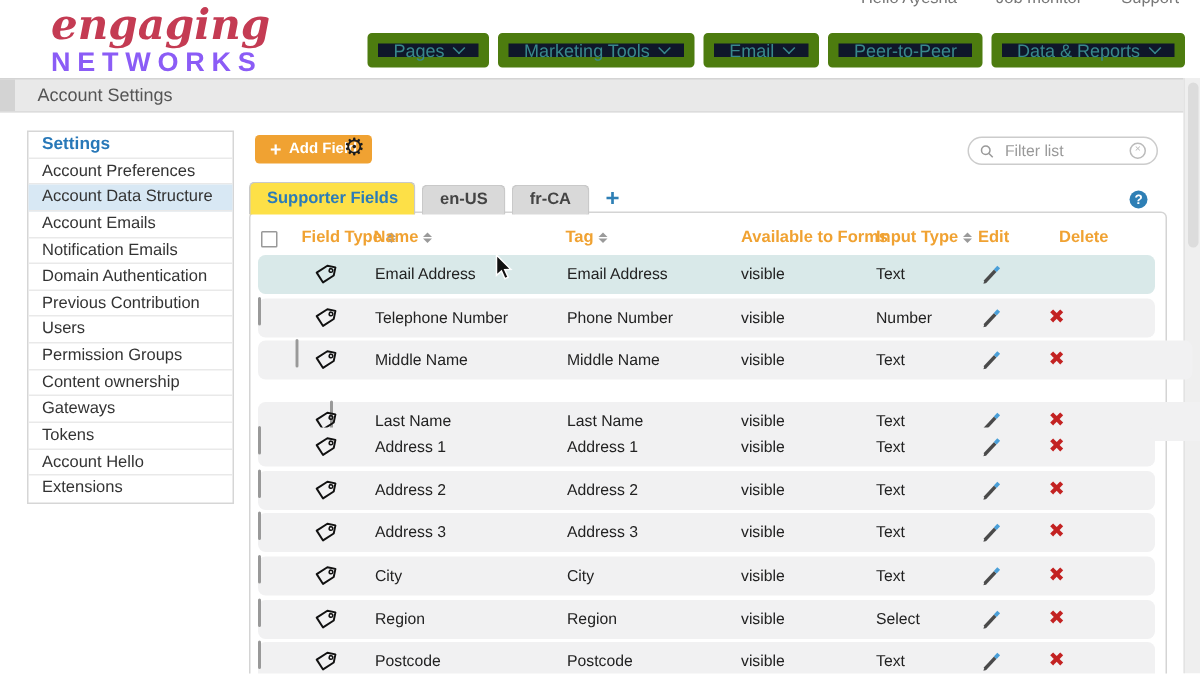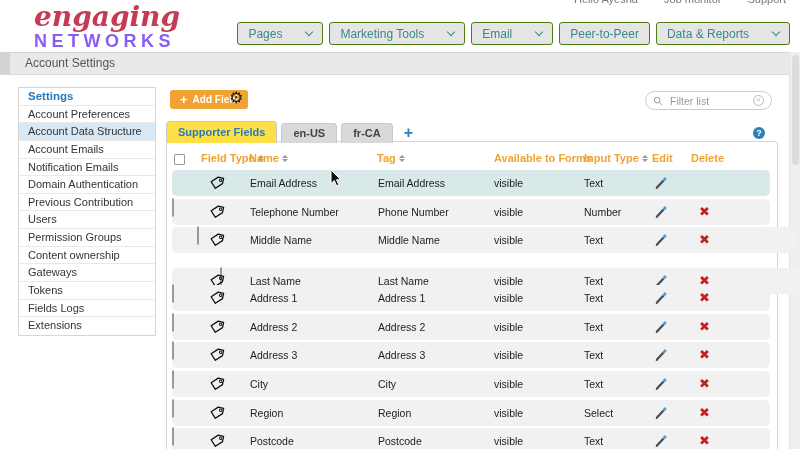--- a/index.html
+++ b/index.html
@@ -10,22 +10,22 @@
   }
   
   .topbar{position:absolute;top:0;left:0;width:800px;height:52px;background:#fff;}
   .logo{position:absolute;left:34px;top:3px;line-height:1;}
   .logo .l1{font-family:"DejaVu Serif",serif;font-style:italic;font-weight:bold;
     font-size:28px;color:#c43b53;letter-spacing:0px;}
   .logo .l2{font-size:18px;font-weight:bold;color:#8b5cf6;letter-spacing:4.5px;margin-top:1px;}
   .utility{position:absolute;top:-7px;right:14px;display:flex;gap:26px;font-size:11px;color:#777;}
   .utility span{white-space:nowrap;}
   .nav{position:absolute;right:10px;top:22px;display:flex;gap:6px;}
-  .nav-btn{display:flex;align-items:center;gap:24px;border:1px solid #4d7c0f;border-radius:3px;
-    background:#e5e5e5;color:#38888c;font-size:12px;padding:4px 10px;height:23px;box-sizing:border-box;cursor:pointer;}
+  .nav-btn{display:flex;align-items:center;gap:7px;border:7px solid #4d7c0f;border-radius:3px;
+    background:#0f172a;color:#38888c;font-size:12px;padding:4px 10px;height:23px;box-sizing:border-box;cursor:pointer;}
   .chev{width:5px;height:5px;border-right:1.4px solid #38888c;border-bottom:1.4px solid #38888c;
     transform:rotate(45deg);margin-top:-3px;}
   
   .titlebar{position:absolute;top:52px;left:0;width:800px;height:23px;background:#e9e9e9;
     border-top:1px solid #d4d4d4;border-bottom:1px solid #dcdcdc;box-sizing:border-box;}
   .titlebar .notch{position:absolute;left:0;top:0;width:10px;height:100%;background:#d3d3d3;}
   .titlebar .t{position:absolute;left:25px;top:0;font-size:12px;color:#555;line-height:21px;}
   
   .sidebar{position:absolute;left:18px;top:87px;width:136px;background:#fff;border:1px solid #d6d6d6;}
   .sb-item{height:17.65px;box-sizing:border-box;border-bottom:1px solid #e9e9e9;
@@ -134,21 +134,21 @@
     <div class="sb-item sb-active">Account Data Structure</div>
     <div class="sb-item">Account Emails</div>
     <div class="sb-item">Notification Emails</div>
     <div class="sb-item">Domain Authentication</div>
     <div class="sb-item">Previous Contribution</div>
     <div class="sb-item">Users</div>
     <div class="sb-item">Permission Groups</div>
     <div class="sb-item">Content ownership</div>
     <div class="sb-item">Gateways</div>
     <div class="sb-item">Tokens</div>
-    <div class="sb-item">Fields Logs</div>
+    <div class="sb-item">Account Hello</div>
     <div class="sb-item">Extensions</div>
   </div>
 
 <div class="scrollbar">
   <div class="thumb"></div>
 </div>
 
 <button class="add-field">
   <span class="plus">+</span>
   <span>Add Field</span>
@@ -202,21 +202,21 @@
     <span class="hcell" style="left: 412px;">
       <span>Input Type</span>
       <span class="sortglyph">
         <i class="up"></i>
         <i class="dn"></i>
       </span>
     </span>
     <span class="hcell" style="left: 480px;">
       <span>Edit</span>
     </span>
-    <span class="hcell" style="left: 519px;">
+    <span class="hcell" style="left: 534px;">
       <span>Delete</span>
     </span>
   </div>
 <div id="rows">
     <div class="row hl" style="top: 170px;">
       <span class="cell c-icon"><svg width="16" height="16" viewBox="0 0 16 16" style="transform:rotate(12deg)">
           <path d="M2 8 L8 2 L13.5 2 L13.5 7.5 L7.5 13.5 Z" fill="none" stroke="#111" stroke-width="1.3" stroke-linejoin="round"></path>
           <circle cx="11" cy="4.6" r="1.2" fill="none" stroke="#111" stroke-width="1"></circle>
         </svg></span>
       <span class="cell c-name">Email Address</span>

